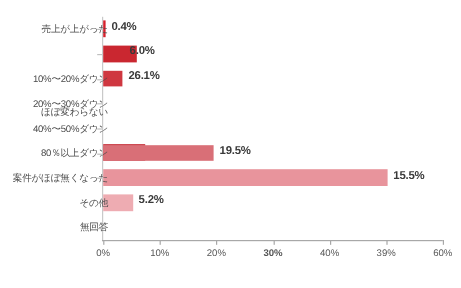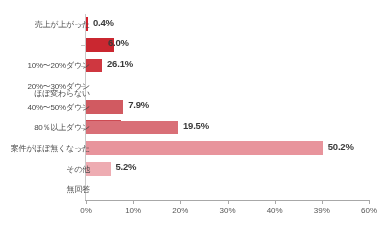--- a/index.html
+++ b/index.html
@@ -120,31 +120,27 @@
           <div class="bar-value" style="left: 22px;">6.0%</div>
         </div>
         <div class="row" style="top: 41.3333px;">
           <div class="bar" style="width: 16.0367px; background: rgb(207, 55, 64);"></div>
           <div class="bar-value" style="left: 21.0367px;">26.1%</div>
         </div>
         <div class="row" style="top: 62px; margin-top: 41px;">
           <div class="bar" style="width: 35.375px; background: rgb(205, 75, 83);"></div>
           <div class="bar-value" style="left: 40.375px;">7.5%</div>
         </div>
-        <div class="row" style="top: 82.6667px;">
-          <div class="bar" style="width: 37.2617px; background: rgb(209, 90, 97);"></div>
-          <div class="bar-value" style="left: 42.2617px;">7.9%</div>
-        </div>
         <div class="row" style="top: 103.333px;">
           <div class="bar" style="width: 91.975px; background: rgb(217, 111, 119);"></div>
           <div class="bar-value" style="left: 96.975px;">19.5%</div>
         </div>
         <div class="row" style="top: 124px;">
           <div class="bar" style="width: 236.777px; background: rgb(232, 148, 156);"></div>
-          <div class="bar-value" style="left: 241.777px;">50.2%</div>
+          <div class="bar-value" style="left: 241.777px;">15.5%</div>
         </div>
         <div class="row" style="top: 144.667px;">
           <div class="bar" style="width: 24.5267px; background: rgb(238, 172, 178);"></div>
           <div class="bar-value" style="left: 29.5267px;">5.2%</div>
         </div>
         <div class="row" style="top: 165.333px;"></div>
       </div>
   </div>
 
   <div id="cat-labels">
@@ -170,21 +166,21 @@
       <div class="y-tick" style="top: 189.667px;"></div>
     </div>
   <div id="x-axis">
       <div class="x-tick" style="left: 86px;"></div>
       <div class="x-label" style="left: 86px;">0%</div>
       <div class="x-tick" style="left: 133.167px;"></div>
       <div class="x-label" style="left: 133.167px;">10%</div>
       <div class="x-tick" style="left: 180.333px;"></div>
       <div class="x-label" style="left: 180.333px;">20%</div>
       <div class="x-tick" style="left: 227.5px;"></div>
-      <div class="x-label" style="left: 227.5px;">30%</div>
+      <div class="x-label" style="left: 227.5px; font-weight: bold;">30%</div>
       <div class="x-tick" style="left: 274.667px;"></div>
       <div class="x-label" style="left: 274.667px;">40%</div>
       <div class="x-tick" style="left: 321.833px;"></div>
       <div class="x-label" style="left: 321.833px;">39%</div>
       <div class="x-tick" style="left: 369px;"></div>
       <div class="x-label" style="left: 369px; text-align: center;">60%</div>
     </div>
 
 </div>
 

